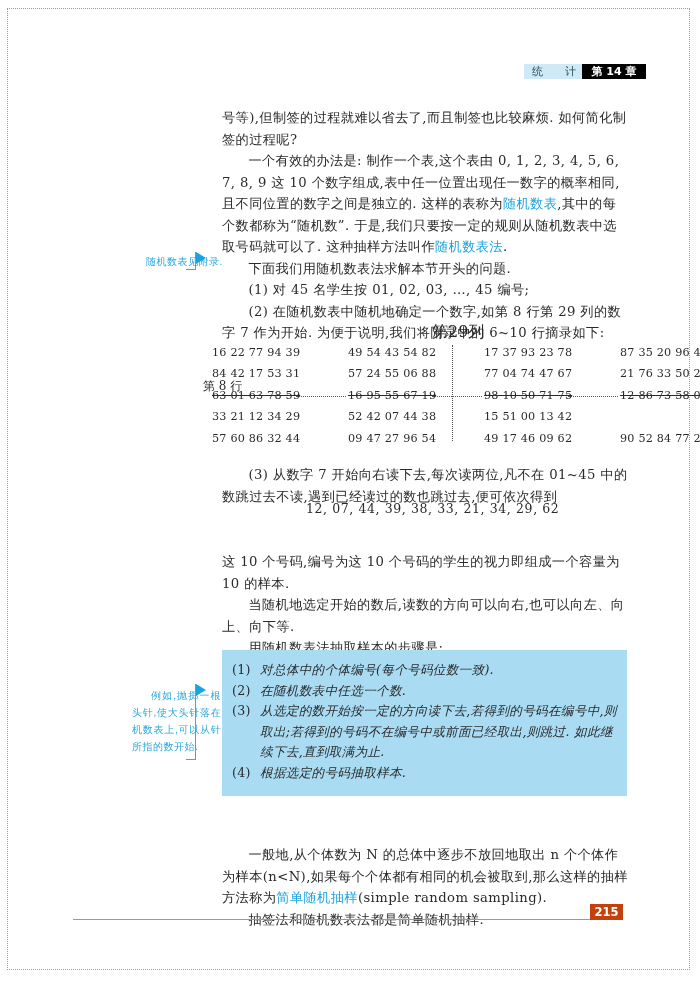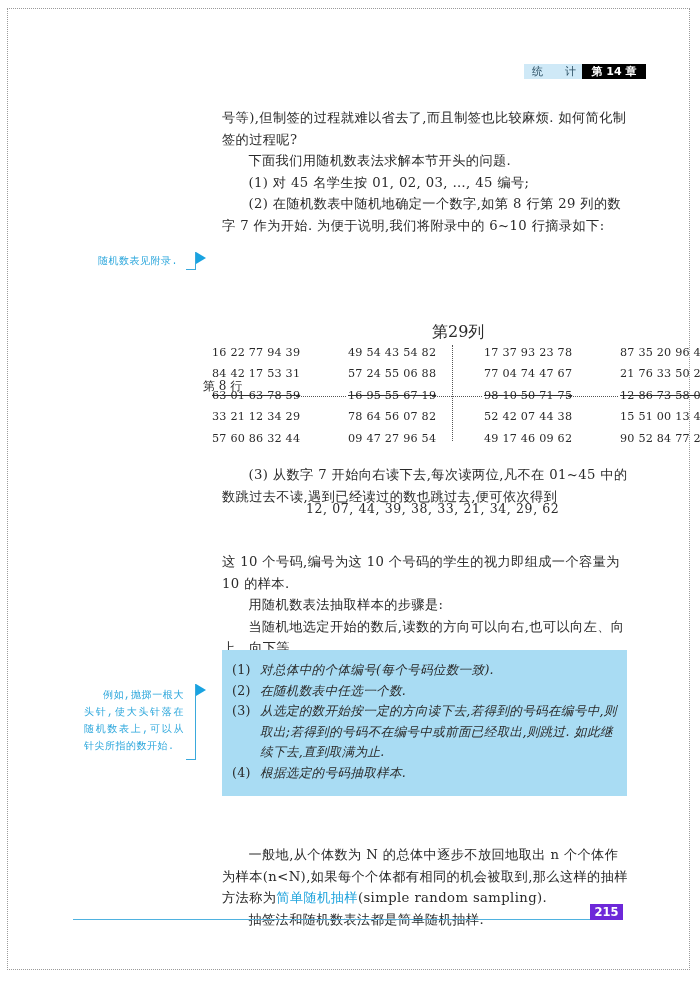--- a/index.html
+++ b/index.html
@@ -11,60 +11,61 @@
   .hdr { position:absolute; top:64px; left:524px; height:15px; display:flex; font-size:11px;
          font-family:"DejaVu Sans","Liberation Sans",sans-serif; }
   .hdr .sec { background:#cfe9f7; color:#2b4f63; width:58px; display:flex; justify-content:space-between;
               align-items:center; padding:0 6px 0 8px; box-sizing:border-box; }
   .hdr .ch { background:#000000; color:#fff; width:64px; text-align:center; line-height:15px; font-weight:bold; }
   .txt { position:absolute; left:222px; width:406px; font-size:13.2px; line-height:21.5px; letter-spacing:0.4px;margin-top:20px; }
   .txt p { margin:0; }
   .ind { text-indent:2em; }
   .kw { color:#1fa3dc; }
   .margin-note { position:absolute; color:#2da7dc; font-size:10px; line-height:17px;
-                 font-family:Liberation Mono, monospace; letter-spacing:0.5px; }
+                 font-family:Liberation Sans, sans-serif; letter-spacing:0.5px;margin-left:48px; }
   .flag { position:absolute; width:0; height:0; border-top:6px solid transparent; border-bottom:6px solid transparent;
           border-left:10px solid #19a3e1; }
   .flagpole { position:absolute; border-right:1.3px solid #3aa9dc; }
   .flagfoot { position:absolute; border-bottom:1.3px solid #3aa9dc; }
   .tbl { position:absolute; left:212px; top:342px; font-size:11.2px; line-height:21.4px; letter-spacing:0.2px; }
   .tbl .row { display:flex; white-space:pre; position:relative; }
   .tbl .grp { width:136px; }
   .strike { text-decoration:line-through; }
   .row8 .grp { position:relative; }
   .dots { position:absolute; border-top:1.4px dotted #555; top:11px; }
   .col29 { position:absolute; left:452px; top:345px; height:96px; border-left:1.4px dotted #555; }
   .col29lbl { position:absolute; left:432px; top:322px; font-size:16px; }
   .row8lbl { position:absolute; left:175px; top:378px; font-size:12px;margin-left:28px; }
   .result { position:absolute; left:306px; top:501px; font-size:12.5px; letter-spacing:0.6px; }
   .box { position:absolute; left:222px; top:650px; width:405px; height:146px; background:#a9dcf3;
          box-sizing:border-box; padding:10px 0 0 10px; font-size:12.6px; line-height:20.6px; letter-spacing:0.3px; }
   .box .it { display:flex; }
   .box .num { width:28px; flex:none; }
   .box .body { width:360px;font-style:italic; }
   .footline { position:absolute; left:73px; top:919px; width:549px; border-bottom:1.8px solid #4fb2e0; }
-  .pgnum { position:absolute; left:590px; top:904px; width:33px; height:16px; background:#6d28d9; color:#fff;
+  .pgnum { position:absolute; left:590px; top:904px; width:33px; height:16px; background:#c2410c; color:#fff;
            text-align:center; font-size:11.5px; line-height:16px; font-weight:bold;
            font-family:"DejaVu Sans","Liberation Sans",sans-serif; }
 </style>
 </head>
 <body>
 
 <div class="page"></div>
 
 <div class="hdr">
   <div class="sec">
     <span>统</span>
     <span>计</span>
   </div>
   <div class="ch">第 14 章</div>
 </div>
 
 <div class="txt" style="top:87px;">
   <p>号等),但制签的过程就难以省去了,而且制签也比较麻烦. 如何简化制签的过程呢?</p>
+  <p class="ind"><span>一个有效的办法是: 制作一个表,这个表由 0, 1, 2, 3, 4, 5, 6, 7, 8, 9 这 10 个数字组成,表中任一位置出现任一数字的概率相同,且不同位置的数字之间是独立的. 这样的表称为</span><span class="kw">随机数表</span><span>,其中的每个数都称为“随机数”. 于是,我们只要按一定的规则从随机数表中选取号码就可以了. 这种抽样方法叫作</span><span class="kw">随机数表法</span><span>.</span></p>
   <p class="ind">下面我们用随机数表法求解本节开头的问题.</p>
   <p class="ind">(1) 对 45 名学生按 01, 02, 03, …, 45 编号;</p>
   <p class="ind">(2) 在随机数表中随机地确定一个数字,如第 8 行第 29 列的数字 7 作为开始. 为便于说明,我们将附录中的 6~10 行摘录如下:</p>
 </div>
 
 <div class="margin-note" style="left:98px; top:253px;">随机数表见附录.</div>
 <div class="flag" style="left:196px; top:252px;"></div>
 <div class="flagpole" style="left:195px; top:252px; height:18px;"></div>
 <div class="flagfoot" style="left:186px; top:269px; width:10px;"></div>
 
@@ -93,21 +94,20 @@
     <span class="grp strike">98 10 50 71 75</span>
     <span class="grp strike">12 86 73 58 07</span>
     
     <span class="dots" style="left:84px; width:50px;"></span>
     <span class="dots" style="left:220px; width:50px;"></span>
     <span class="dots" style="left:356px; width:50px;"></span>
     
   </div>
   <div class="row">
     <span class="grp">33 21 12 34 29</span>
-    <span class="grp">78 64 56 07 82</span>
     <span class="grp">52 42 07 44 38</span>
     <span class="grp">15 51 00 13 42</span>
     
   </div>
   <div class="row">
     <span class="grp">57 60 86 32 44</span>
     <span class="grp">09 47 27 96 54</span>
     <span class="grp">49 17 46 09 62</span>
     <span class="grp">90 52 84 77 27</span>
     
@@ -115,22 +115,22 @@
 </div>
 
 <div class="txt" style="top:444px;">
   <p class="ind">(3) 从数字 7 开始向右读下去,每次读两位,凡不在 01~45 中的数跳过去不读,遇到已经读过的数也跳过去,便可依次得到</p>
 </div>
 
 <div class="result">12, 07, 44, 39, 38, 33, 21, 34, 29, 62</div>
 
 <div class="txt" style="top:531px;">
   <p>这 10 个号码,编号为这 10 个号码的学生的视力即组成一个容量为 10 的样本.</p>
+  <p class="ind">当随机地选定开始的数后,读数的方向可以向右,也可以向左、向上、向下等.</p>
   <p class="ind">用随机数表法抽取样本的步骤是:</p>
-  <p class="ind">当随机地选定开始的数后,读数的方向可以向右,也可以向左、向上、向下等.</p>
 </div>
 
 <div class="margin-note" style="left:84px; top:687px; width:100px; text-align:justify; text-align-last:left; text-indent:1.9em;">例如,抛掷一根大头针,使大头针落在随机数表上,可以从针尖所指的数开始.</div>
 <div class="flag" style="left:196px; top:684px;"></div>
 <div class="flagpole" style="left:195px; top:684px; height:76px;"></div>
 <div class="flagfoot" style="left:186px; top:759px; width:10px;"></div>
 
 <div class="box">
   <div class="it">
       <span class="num">(1)</span>

